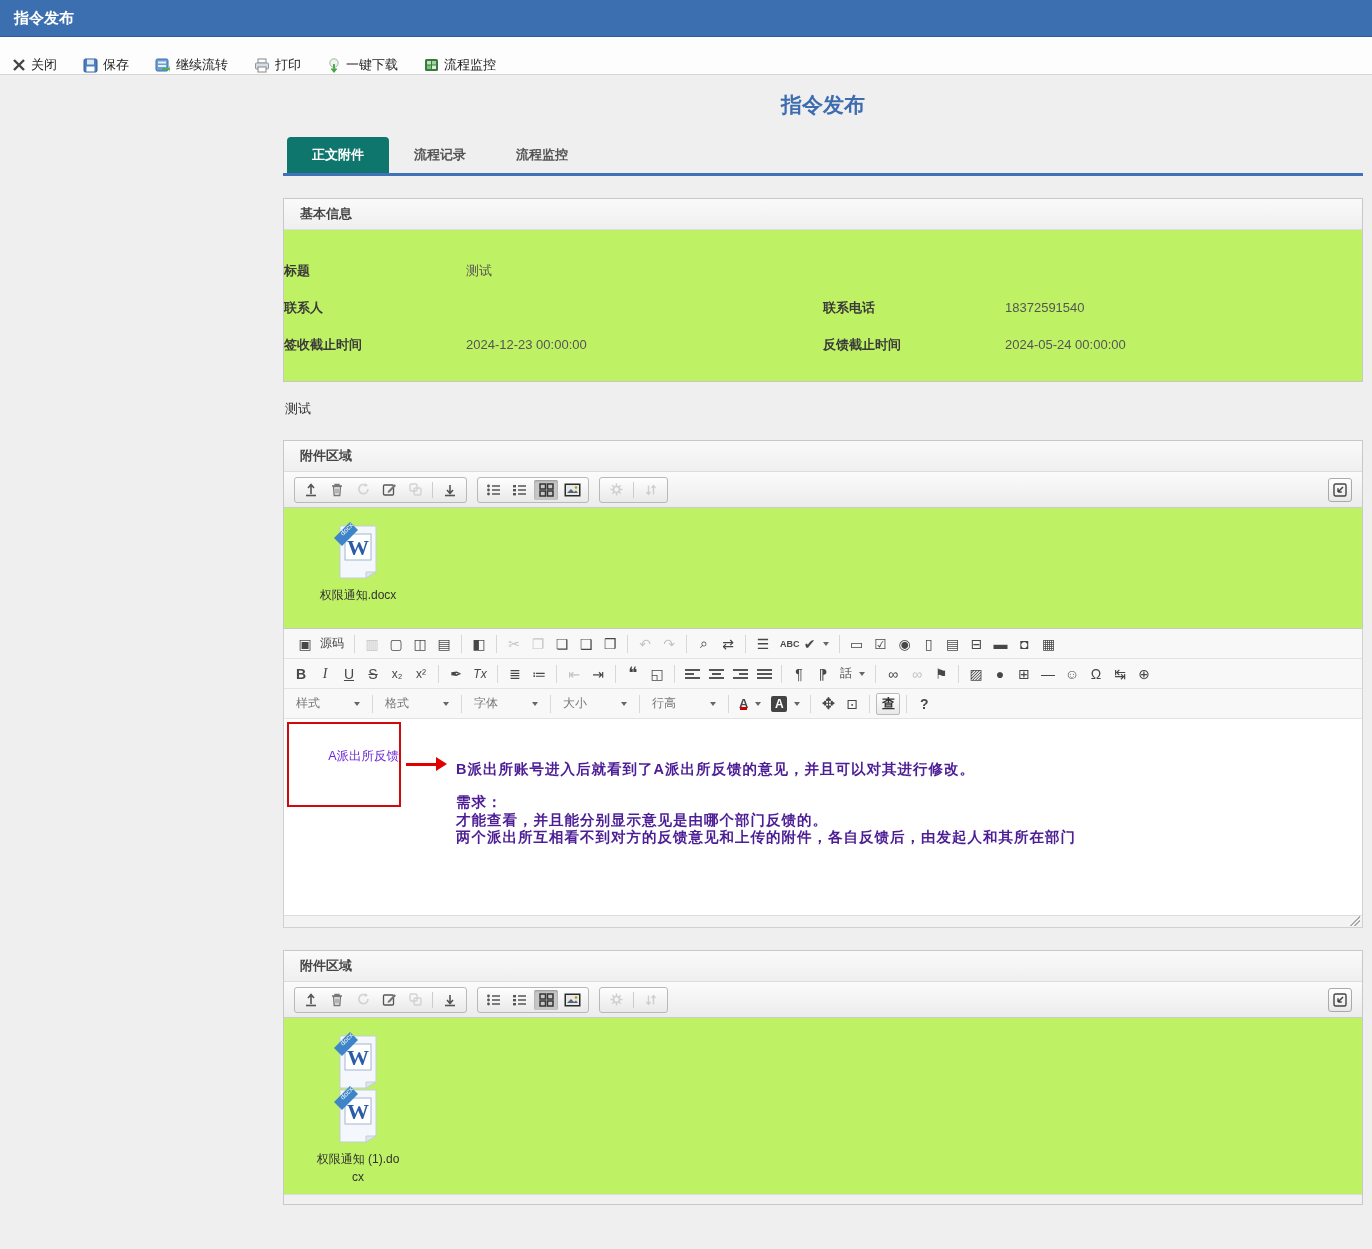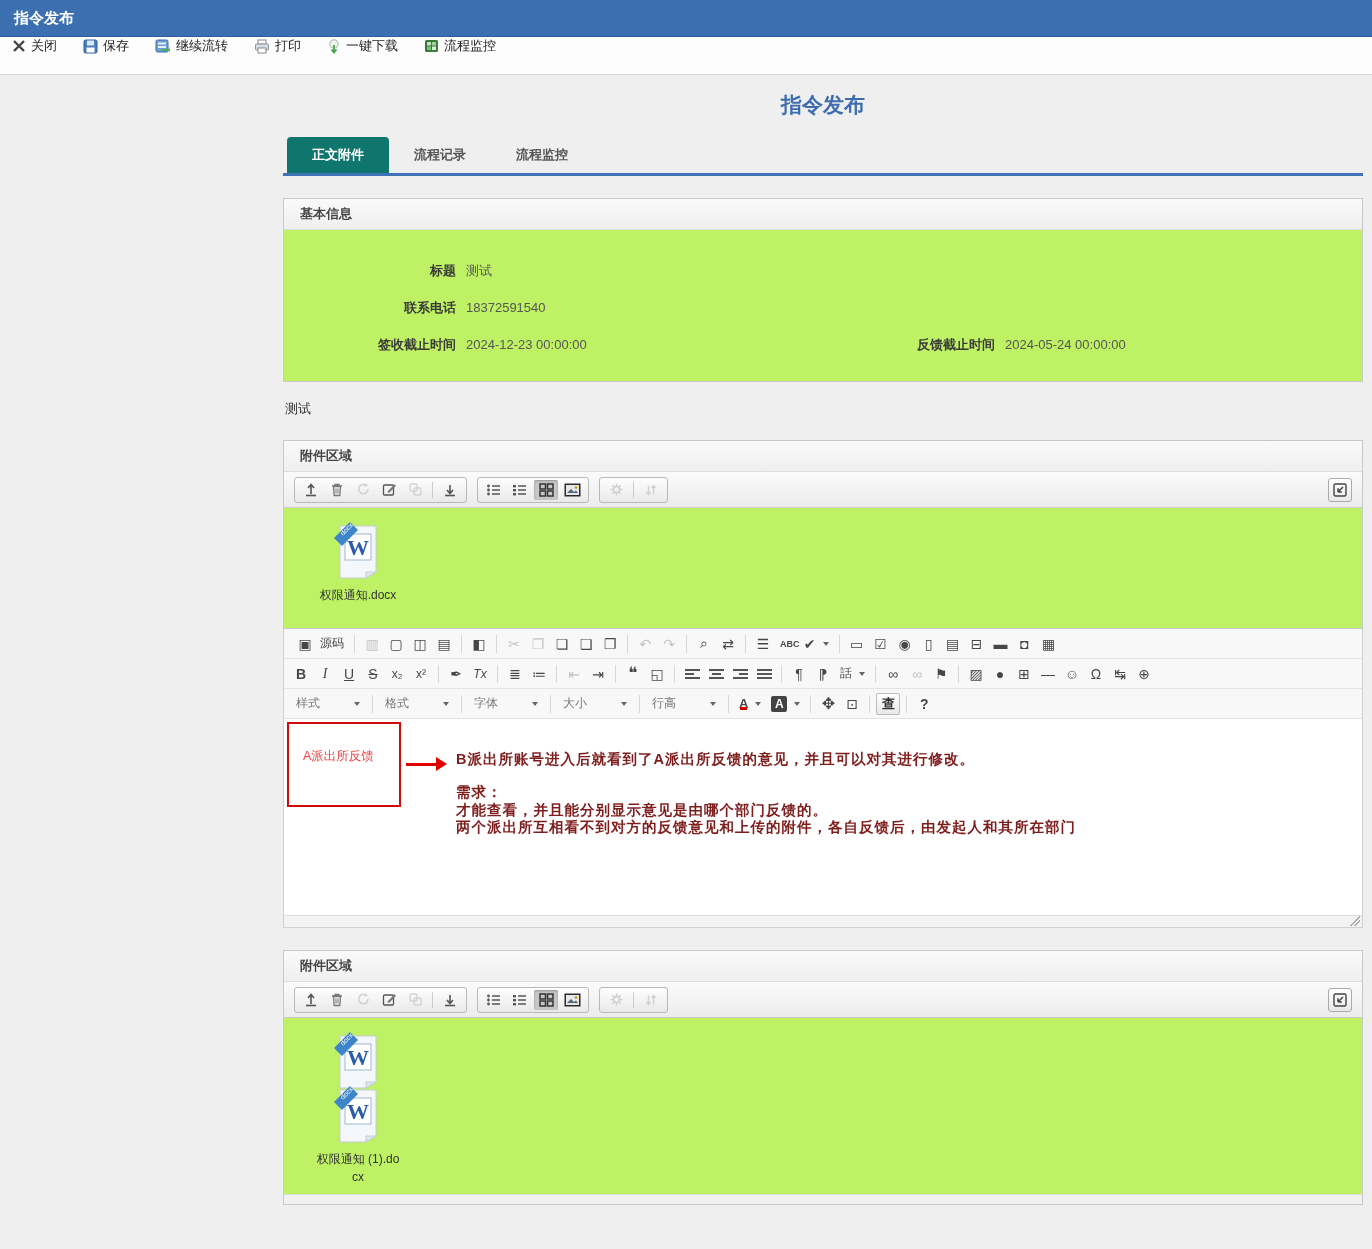--- a/index.html
+++ b/index.html
@@ -3,21 +3,21 @@
 <meta charset="utf-8">
 <style>
   * { margin:0; padding:0; box-sizing:border-box; }
   html,body { width:1372px; height:1249px; font-family:"Liberation Sans","DejaVu Sans",sans-serif; background:#efefef; overflow:hidden; }
 
   
   .titlebar { height:37px; background:#3b6fb0; color:#fff; display:flex; align-items:center; padding-left:14px;
               font-size:15px; font-weight:bold; border-bottom:1px solid #2f5d99; }
 
   
-  .toolbar { height:38px; background:#fdfdfd; border-bottom:1px solid #d5d5d5; display:flex; align-items:flex-start; padding-left:12px; gap:26px; }
+  .toolbar { height:38px; background:#fdfdfd; border-bottom:1px solid #d5d5d5; display:flex; align-items:flex-end; padding-left:12px; gap:26px; }
   .tb-btn { display:flex; align-items:center; gap:5px; font-size:13px; color:#222; cursor:pointer; }
   .tb-btn svg { display:block; }
 
   
   .content { margin-left:283px; width:1080px; position:relative; }
   .page-title { text-align:center; padding-top:16px; font-size:21px; font-weight:bold; color:#3e6cb0; }
 
   
   .tabs { display:flex; margin-top:18px; border-bottom:3px solid #3f73b5; padding-left:4px; align-items:flex-end; }
   .tab { padding:9px 25px; font-size:13px; font-weight:bold; color:#555; cursor:pointer; border-radius:4px 4px 0 0; }
@@ -25,21 +25,21 @@
 
   
   .panel { background:#bef264; border:1px solid #c8c8c8; margin-top:22px; }
   .panel-header { height:31px; background:linear-gradient(#fafafa,#efefef); border-bottom:1px solid #ddd;
                   display:flex; align-items:center; padding-left:16px; font-size:13px; color:#444; font-weight:bold; }
 
   
   .bi-body { padding:22px 0 18px 0; }
   .bi-row { display:flex; height:37px; align-items:center; font-size:13px; }
   .bi-cell { display:flex; width:50%; align-items:center; }
-  .bi-label { width:172px; text-align:right; font-weight:bold; color:#3a3a3a; flex:none; }
+  .bi-label { width:172px; text-align:left; font-weight:bold; color:#3a3a3a; flex:none; }
   .bi-value { margin-left:10px; color:#555; }
 
   .free-text { font-size:13px; color:#333; margin-top:18px; padding-left:2px; }
 
   
   .att-toolbar { height:36px; background:linear-gradient(#fbfbfb,#ececec); border-bottom:1px solid #ccc;
                  display:flex; align-items:center; padding:0 10px; gap:10px; }
   .btn-group { display:flex; align-items:center; border:1px solid #b9b9b9; border-radius:3px; background:linear-gradient(#fefefe,#e9e9e9);
                padding:2px 4px; gap:2px; height:26px; }
   .ico-btn { width:24px; height:20px; display:flex; align-items:center; justify-content:center; border-radius:2px; cursor:pointer; }
@@ -75,25 +75,25 @@
   .zbtn { border:1px solid #bbb; background:linear-gradient(#fff,#e8e8e8); border-radius:2px; width:24px; height:22px; font-size:13px; color:#333;
           display:flex; align-items:center; justify-content:center; font-weight:bold; }
   
   .al { width:15px; } .al b { display:block; height:2px; background:#555; margin:2px 0; }
   .al.left b:nth-child(2), .al.right b:nth-child(2), .al.center b:nth-child(2){ width:9px; }
   .al.center b:nth-child(2){ margin:2px auto; } .al.right b:nth-child(2){ margin-left:auto; }
   .al b { width:15px; }
 
   .ed-content { background:#fff; height:196px; position:relative; font-size:13px; }
   .red-box { position:absolute; left:3px; top:3px; width:114px; height:85px; border:2px solid #cf0a0a; }
-  .red-box span { display:block; margin:24px 0 0 14px; color:#ef4444; font-size:12.5px; }
+  .red-box span { display:block; margin:24px 0 0 14px; color:#6d28d9; font-size:12.5px;text-align:right; }
   .red-arrow { position:absolute; left:122px; top:38px; display:flex; align-items:center; }
   .red-arrow .line { width:30px; height:3px; background:#e00000; }
   .red-arrow .head { width:0; height:0; border-top:7px solid transparent; border-bottom:7px solid transparent; border-left:11px solid #e00000; }
-  .annotation { position:absolute; left:172px; top:32px; color:#7f1d1d; font-weight:bold; font-size:14.5px; letter-spacing:1px; line-height:1.2; }
+  .annotation { position:absolute; left:172px; top:42px; color:#4c1d95; font-weight:bold; font-size:14.5px; letter-spacing:1px; line-height:1.2; }
   .annotation .gap { height:16px; }
   .ed-status { height:12px; background:#f3f3f3; border-top:1px solid #ddd; position:relative; }
   .grip { position:absolute; right:2px; bottom:1px; width:10px; height:10px;
           background:linear-gradient(135deg, transparent 50%, #aaa 50%, #aaa 57%, transparent 57%, transparent 70%, #aaa 70%, #aaa 77%, transparent 77%); }
   .stack2 { display:flex; flex-direction:column; }
   .stack2 svg:nth-child(2){ margin-top:-6px; }
 </style>
 </head>
 <body>
 
@@ -178,20 +178,24 @@
     <div class="panel-header">基本信息</div>
     <div class="bi-body">
       <div class="bi-row">
         <div class="bi-cell">
           <span class="bi-label">标题</span>
           <span class="bi-value">测试</span>
         </div>
         <div class="bi-cell"></div>
       </div>
       <div class="bi-row">
+        <div class="bi-cell">
+          <span class="bi-label">联系人</span>
+          <span class="bi-value"></span>
+        </div>
         <div class="bi-cell">
           <span class="bi-label">联系电话</span>
           <span class="bi-value">18372591540</span>
         </div>
       </div>
       <div class="bi-row">
         <div class="bi-cell">
           <span class="bi-label">签收截止时间</span>
           <span class="bi-value">2024-12-23 00:00:00</span>
         </div>

